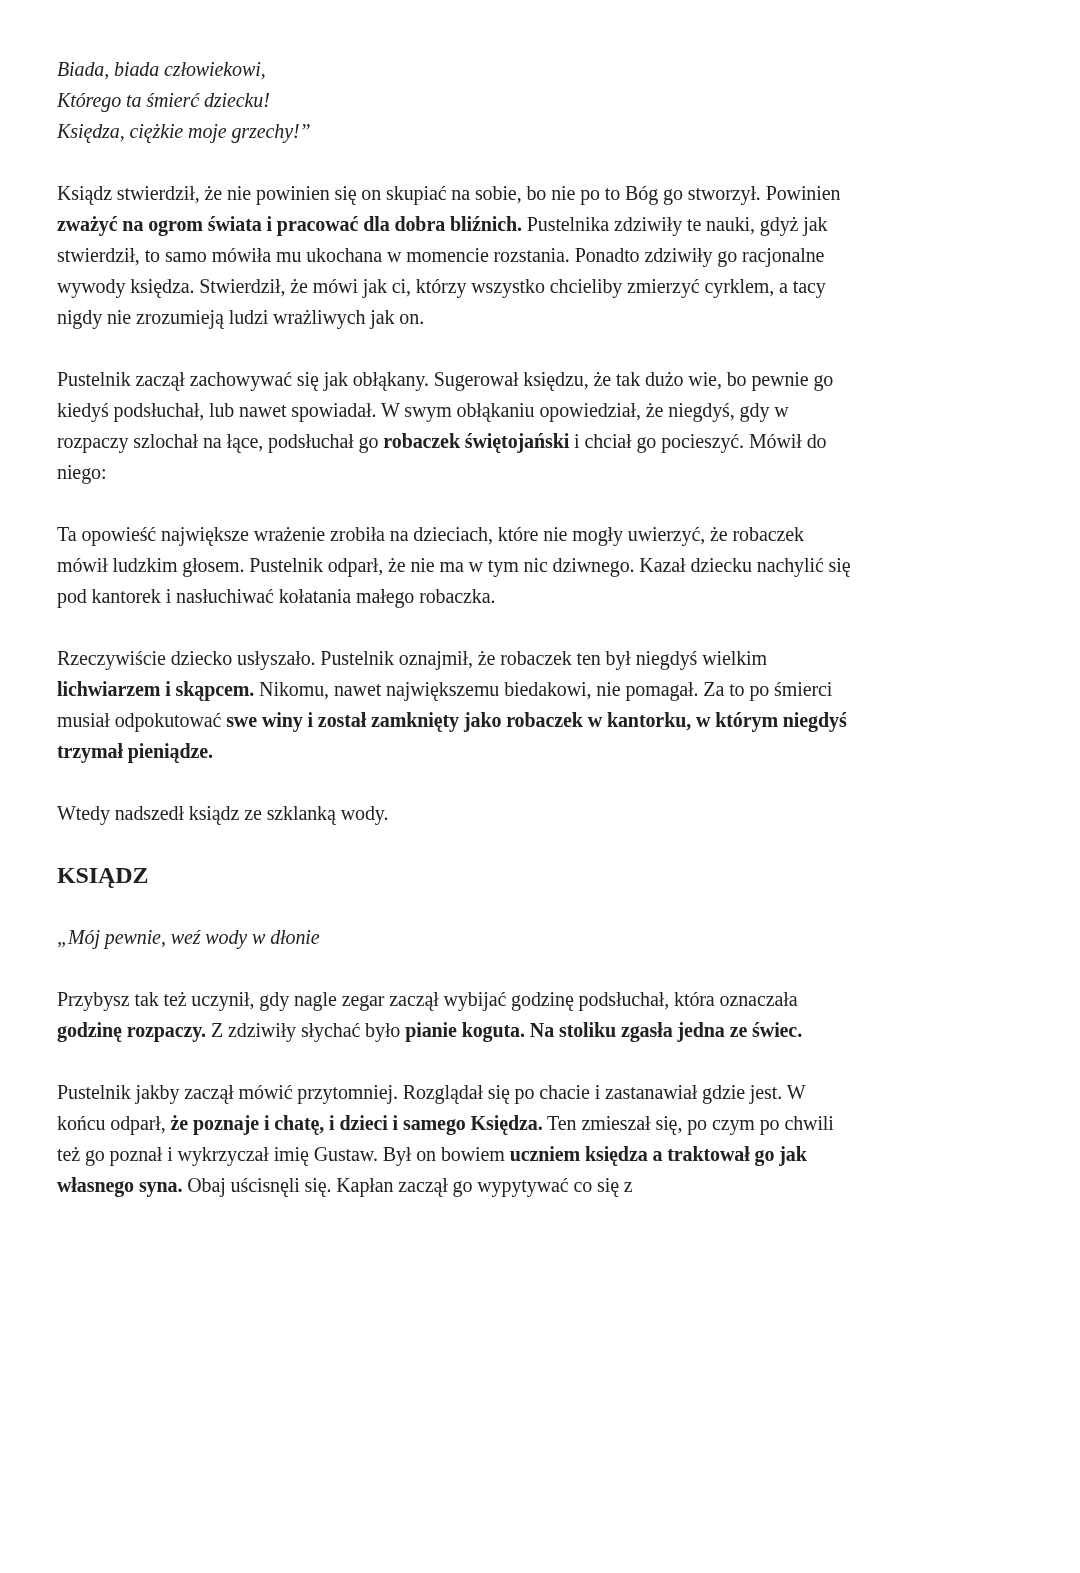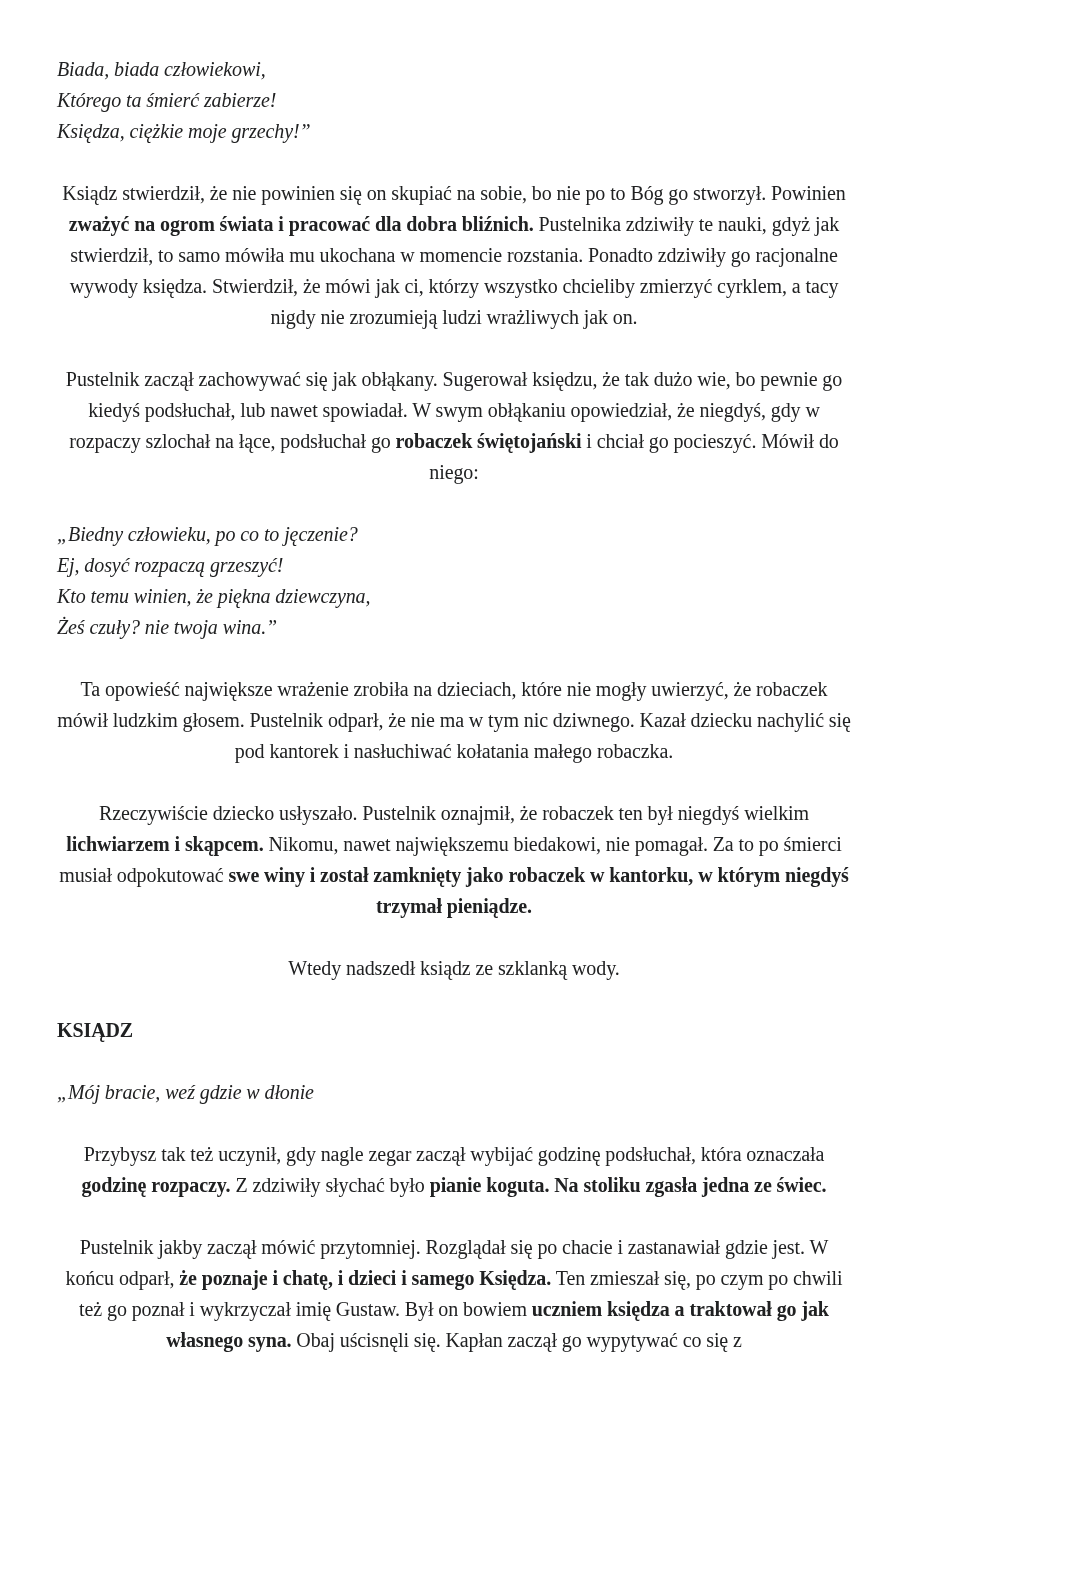--- a/index.html
+++ b/index.html
@@ -18,59 +18,52 @@
     font-size: 20px;
     line-height: 31px;
     letter-spacing: -0.1px;
     border-radius: 15px;
   }
   .doc-block {
     margin: 0 0 31px 0;
   }
   p.doc-block {
     margin-top: 16px;
-    text-align: center;
   }
   .verse {
     font-style: italic;
   }
   .verse-line {
     display: block;
   }
   h2.doc-heading {
-    font-size: 20px;
+    font-size: 24px;
     line-height: 31px;
     font-weight: 700;
     margin: 8px 0 31px 0;
   }
   .run-bold {
     font-weight: 700;
   }
 </style>
 </head>
 <body>
 
 <div class="page">
   <div>
       <div class="verse doc-block">
         <span class="verse-line">Biada, biada człowiekowi,</span>
-        <span class="verse-line">Którego ta śmierć zabierze!</span>
+        <span class="verse-line">Którego ta śmierć dziecku!</span>
         <span class="verse-line">Księdza, ciężkie moje grzechy!”</span>
       </div>
       <p class="doc-block"><span class="run-regular">Ksiądz stwierdził, że nie powinien się on skupiać na sobie, bo nie po to Bóg go stworzył. Powinien </span><span class="run-bold">zważyć na ogrom świata i pracować dla dobra bliźnich.</span><span class="run-regular"> Pustelnika zdziwiły te nauki, gdyż jak stwierdził, to samo mówiła mu ukochana w momencie rozstania. Ponadto zdziwiły go racjonalne wywody księdza. Stwierdził, że mówi jak ci, którzy wszystko chcieliby zmierzyć cyrklem, a tacy nigdy nie zrozumieją ludzi wrażliwych jak on.</span></p>
       <p class="doc-block"><span class="run-regular">Pustelnik zaczął zachowywać się jak obłąkany. Sugerował księdzu, że tak dużo wie, bo pewnie go kiedyś podsłuchał, lub nawet spowiadał. W swym obłąkaniu opowiedział, że niegdyś, gdy w rozpaczy szlochał na łące, podsłuchał go </span><span class="run-bold">robaczek świętojański</span><span class="run-regular"> i chciał go pocieszyć. Mówił do niego:</span></p>
-      <div class="verse doc-block">
-        <span class="verse-line">„Biedny człowieku, po co to jęczenie?</span>
-        <span class="verse-line">Ej, dosyć rozpaczą grzeszyć!</span>
-        <span class="verse-line">Kto temu winien, że piękna dziewczyna,</span>
-        <span class="verse-line">Żeś czuły? nie twoja wina.”</span>
-      </div>
       <p class="doc-block"><span class="run-regular">Ta opowieść największe wrażenie zrobiła na dzieciach, które nie mogły uwierzyć, że robaczek mówił ludzkim głosem. Pustelnik odparł, że nie ma w tym nic dziwnego. Kazał dziecku nachylić się pod kantorek i nasłuchiwać kołatania małego robaczka.</span></p>
       <p class="doc-block"><span class="run-regular">Rzeczywiście dziecko usłyszało. Pustelnik oznajmił, że robaczek ten był niegdyś wielkim </span><span class="run-bold">lichwiarzem i skąpcem.</span><span class="run-regular"> Nikomu, nawet największemu biedakowi, nie pomagał. Za to po śmierci musiał odpokutować </span><span class="run-bold">swe winy i został zamknięty jako robaczek w kantorku, w którym niegdyś trzymał pieniądze.</span></p>
       <p class="doc-block"><span class="run-regular">Wtedy nadszedł ksiądz ze szklanką wody.</span></p>
       <h2 class="doc-heading doc-block">KSIĄDZ</h2>
       <div class="verse doc-block">
-        <span class="verse-line">„Mój bracie, weź gdzie w dłonie</span>
+        <span class="verse-line">„Mój pewnie, weź wody w dłonie</span>
       </div>
       <p class="doc-block"><span class="run-regular">Przybysz tak też uczynił, gdy nagle zegar zaczął wybijać godzinę podsłuchał, która oznaczała </span><span class="run-bold">godzinę rozpaczy.</span><span class="run-regular"> Z zdziwiły słychać było </span><span class="run-bold">pianie koguta. Na stoliku zgasła jedna ze świec.</span></p>
       <p class="doc-block"><span class="run-regular">Pustelnik jakby zaczął mówić przytomniej. Rozglądał się po chacie i zastanawiał gdzie jest. W końcu odparł, </span><span class="run-bold">że poznaje i chatę, i dzieci i samego Księdza.</span><span class="run-regular"> Ten zmieszał się, po czym po chwili też go poznał i wykrzyczał imię Gustaw. Był on bowiem </span><span class="run-bold">uczniem księdza a traktował go jak własnego syna.</span><span class="run-regular"> Obaj uścisnęli się. Kapłan zaczął go wypytywać co się z</span></p>
     </div>
 </div>
 
 </body></html>

